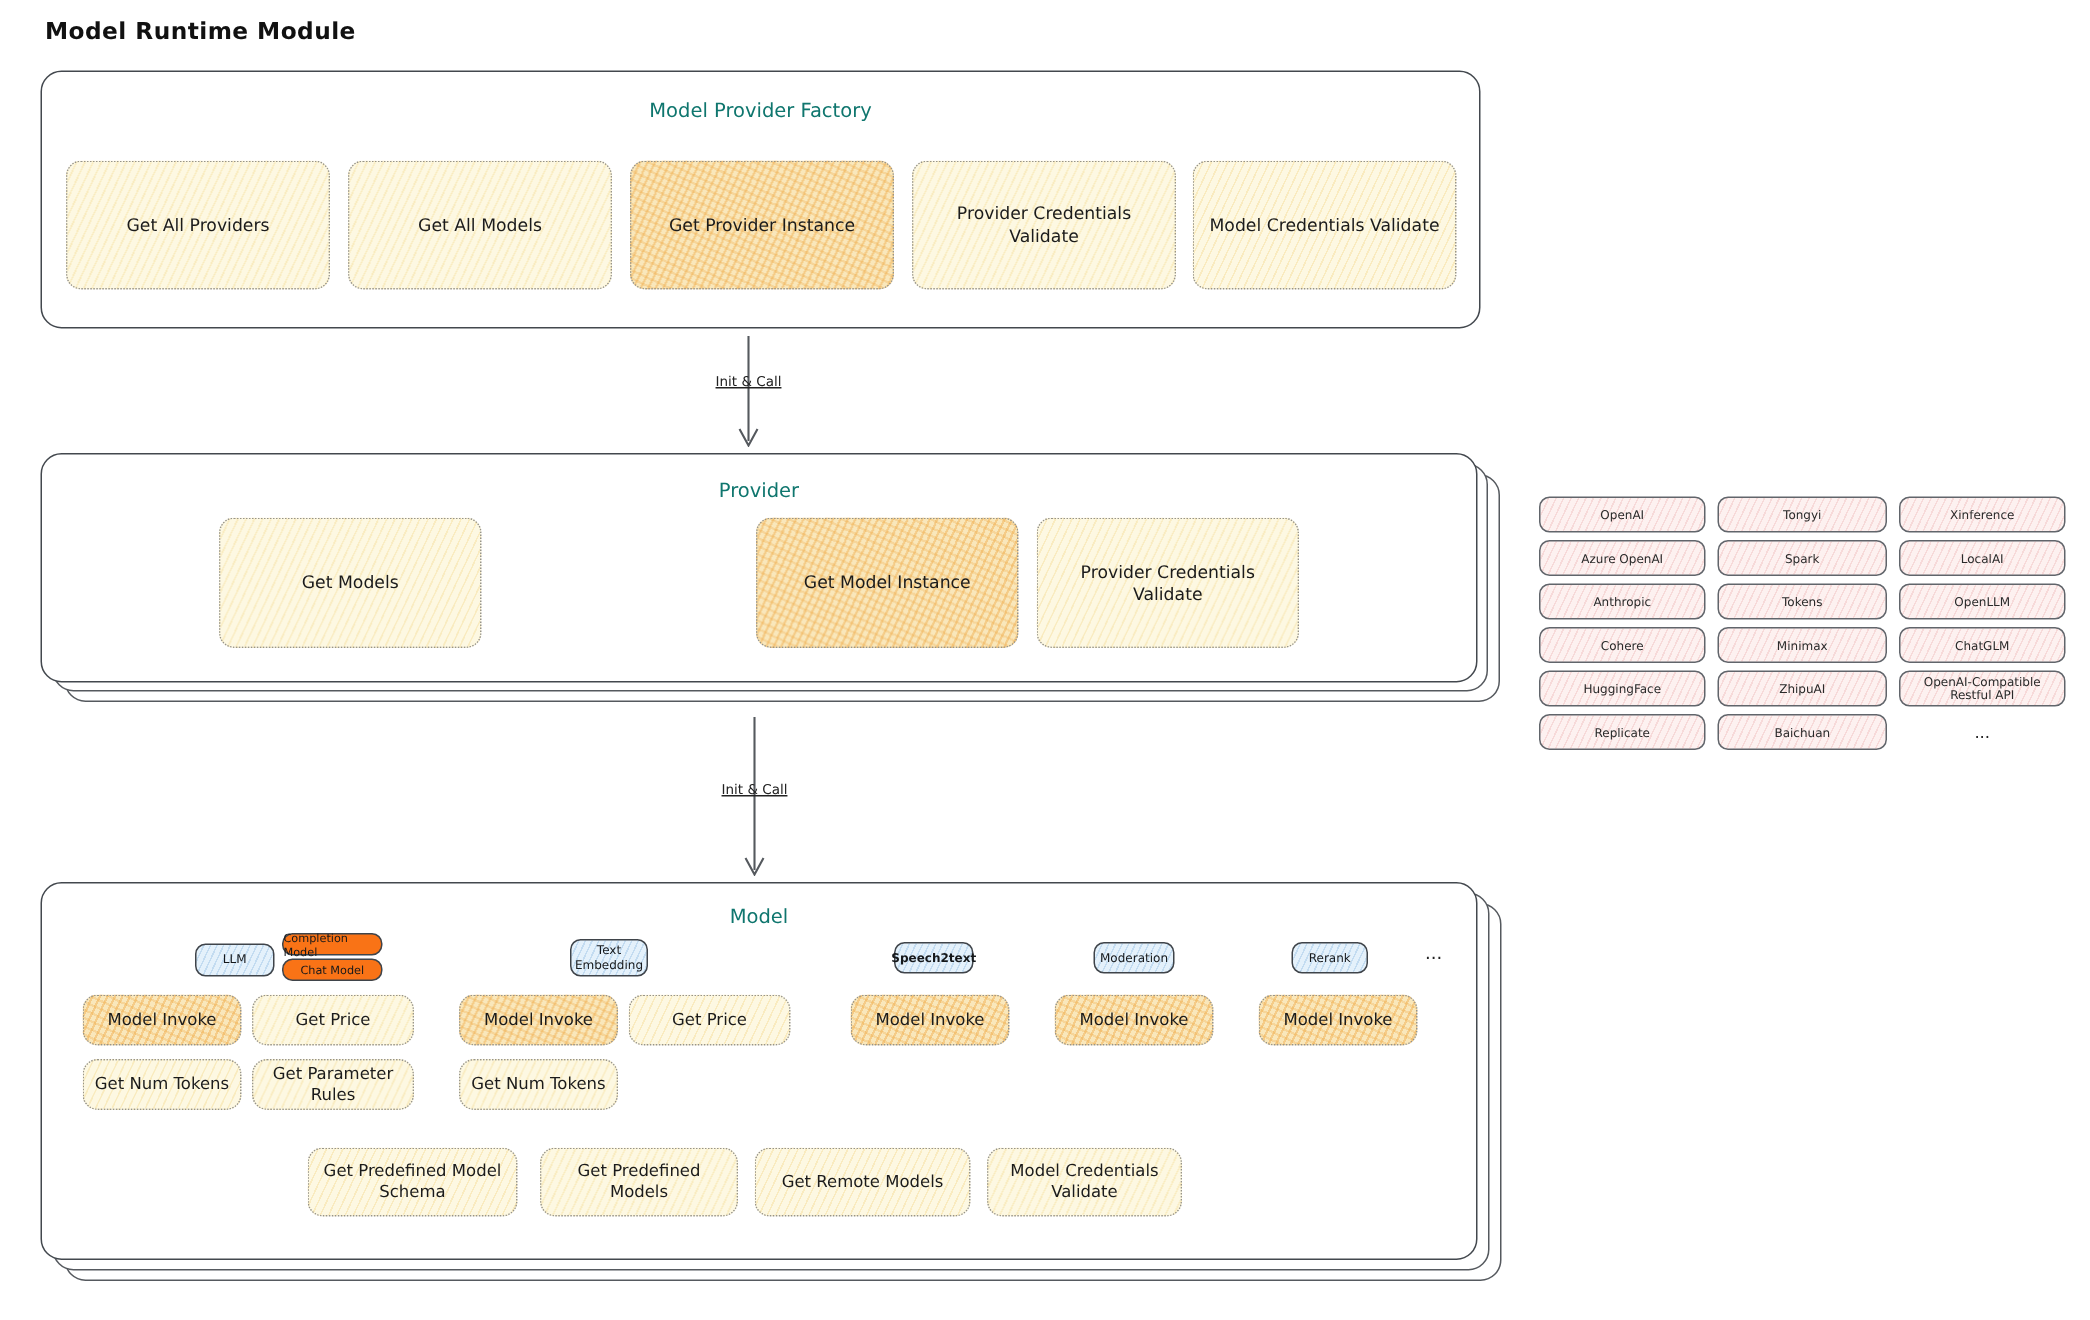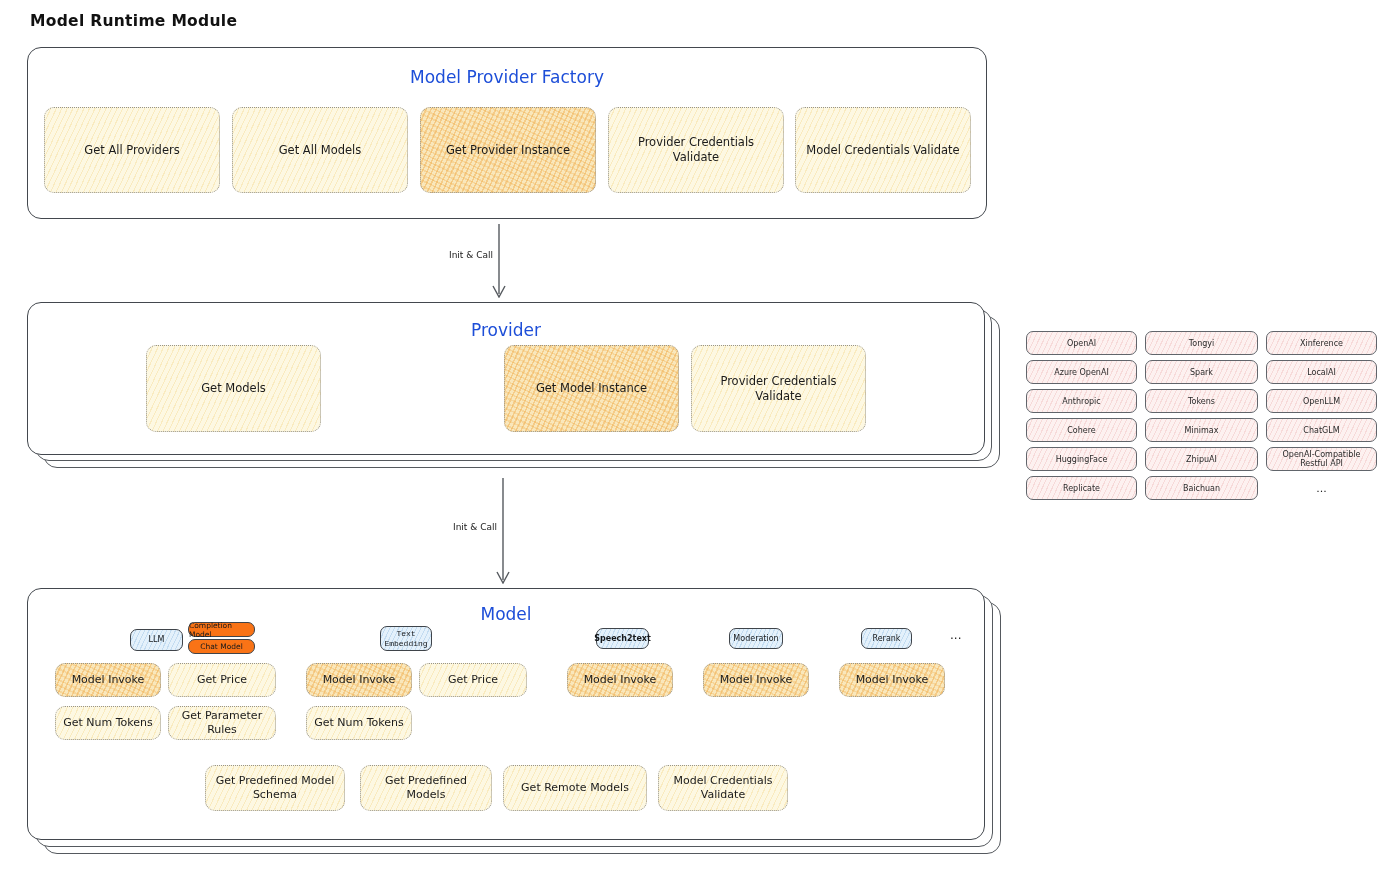--- a/index.html
+++ b/index.html
@@ -2,42 +2,42 @@
 <html><head>
 <meta charset="utf-8">
 <style>
   html,body{margin:0;padding:0;background:#ffffff;}
   .stage{position:relative;width:1393px;height:880px;background:#ffffff;overflow:hidden;
          font-family:"DejaVu Sans",sans-serif;color:#1b1b1b;}
   .abs{position:absolute;box-sizing:border-box;}
   .page-title{font-size:15.5px;font-weight:700;color:#111;letter-spacing:.3px;}
   .panel{border:1.6px solid #43484e;border-radius:14px;background:#fff;}
   .stack{border:1.5px solid #55595e;border-radius:14px;background:#fff;}
-  .panel-title{font-size:17px;color:#1d4ed8;text-align:center;}
+  .panel-title{font-size:13px;color:#0f766e;text-align:center;}
   .node{border:1.4px dotted #97948a;border-radius:10px;display:flex;align-items:center;
         justify-content:center;text-align:center;font-size:11.5px;line-height:1.3;color:#1b1b1b;padding:2px 6px;}
   .fill-yellow{background:
      repeating-linear-gradient(115deg, rgba(240,205,110,0.30) 0 1px, transparent 1px 5px),
      #fdf8e2;}
   .fill-orange{background:
      repeating-linear-gradient(115deg, rgba(238,166,64,0.42) 0 1.5px, transparent 1.5px 4.5px),
      repeating-linear-gradient(25deg, rgba(238,166,64,0.28) 0 1.5px, transparent 1.5px 5px),
      #f9e7bb;}
   .pink-cell{border:1.3px solid #61656b;border-radius:7px;display:flex;align-items:center;
      justify-content:center;text-align:center;font-size:8px;color:#2a2a2a;padding:0 3px;background:
      repeating-linear-gradient(115deg, rgba(225,135,135,0.22) 0 1px, transparent 1px 4.5px),
      #fdf1f0;}
   .ellipsis-cell{display:flex;align-items:center;justify-content:center;font-size:11px;color:#222;}
   .blue-chip{border:1.3px solid #3f444a;border-radius:7px;display:flex;align-items:center;
      justify-content:center;text-align:center;font-size:8px;line-height:1.15;color:#15181b;padding:1px 3px;background:
      repeating-linear-gradient(115deg, rgba(125,175,220,0.32) 0 1px, transparent 1px 4px),
      #e4f1fb;}
   .white-chip{border:1.2px solid #3f444a;border-radius:7px;background:#f97316;display:flex;
      align-items:center;justify-content:center;font-size:7.5px;color:#15181b;}
-  .arrow-label{font-size:9px;color:#222;}
+  .arrow-label{font-size:9px;color:#222;text-align:center;text-decoration:underline;}
   .grid{display:grid;grid-template-columns:111px 113px 111px;grid-auto-rows:24px;column-gap:8px;row-gap:5px;}
   .mono-ellipsis{font-size:12px;color:#222;}
 </style>
 </head>
 <body>
 
 <div class="stage">
 
   <div class="abs page-title" style="left:30px;top:12px;">Model Runtime Module</div>
 
@@ -93,21 +93,21 @@
   <div class="abs arrow-label" style="left:453px;top:522px;width:100px;">Init &amp; Call</div>
 
   <div class="abs stack" style="left:43px;top:602px;width:958px;height:252px;"></div>
   <div class="abs stack" style="left:35px;top:595px;width:958px;height:252px;"></div>
   <div class="abs panel" style="left:27px;top:588px;width:958px;height:252px;"></div>
   <div class="abs panel-title" style="left:27px;top:604px;width:958px;">Model</div>
 
   <div class="abs blue-chip" style="left:130px;top:629px;width:53px;height:22px;">LLM</div>
   <div class="abs white-chip" style="left:188px;top:622px;width:67px;height:15px;">Completion Model</div>
   <div class="abs white-chip" style="left:188px;top:639px;width:67px;height:15px;">Chat Model</div>
-  <div class="abs blue-chip" style="left:380px;top:626px;width:52px;height:25px;font-family:Liberation Mono, monospace;">Text Embedding</div>
+  <div class="abs blue-chip" style="left:380px;top:626px;width:52px;height:25px;">Text Embedding</div>
   <div class="abs blue-chip" style="left:596px;top:628px;width:53px;height:21px;font-weight:bold;">Speech2text</div>
   <div class="abs blue-chip" style="left:729px;top:628px;width:54px;height:21px;">Moderation</div>
   <div class="abs blue-chip" style="left:861px;top:628px;width:51px;height:21px;">Rerank</div>
   <div class="abs mono-ellipsis" style="left:950px;top:628px;">...</div>
 
   <div class="abs node fill-orange" style="left:55px;top:663px;width:106px;height:34px;font-size:11px;">Model Invoke</div>
   <div class="abs node fill-yellow" style="left:168px;top:663px;width:108px;height:34px;font-size:11px;">Get Price</div>
   <div class="abs node fill-orange" style="left:306px;top:663px;width:106px;height:34px;font-size:11px;">Model Invoke</div>
   <div class="abs node fill-yellow" style="left:419px;top:663px;width:108px;height:34px;font-size:11px;">Get Price</div>
   <div class="abs node fill-orange" style="left:567px;top:663px;width:106px;height:34px;font-size:11px;">Model Invoke</div>

